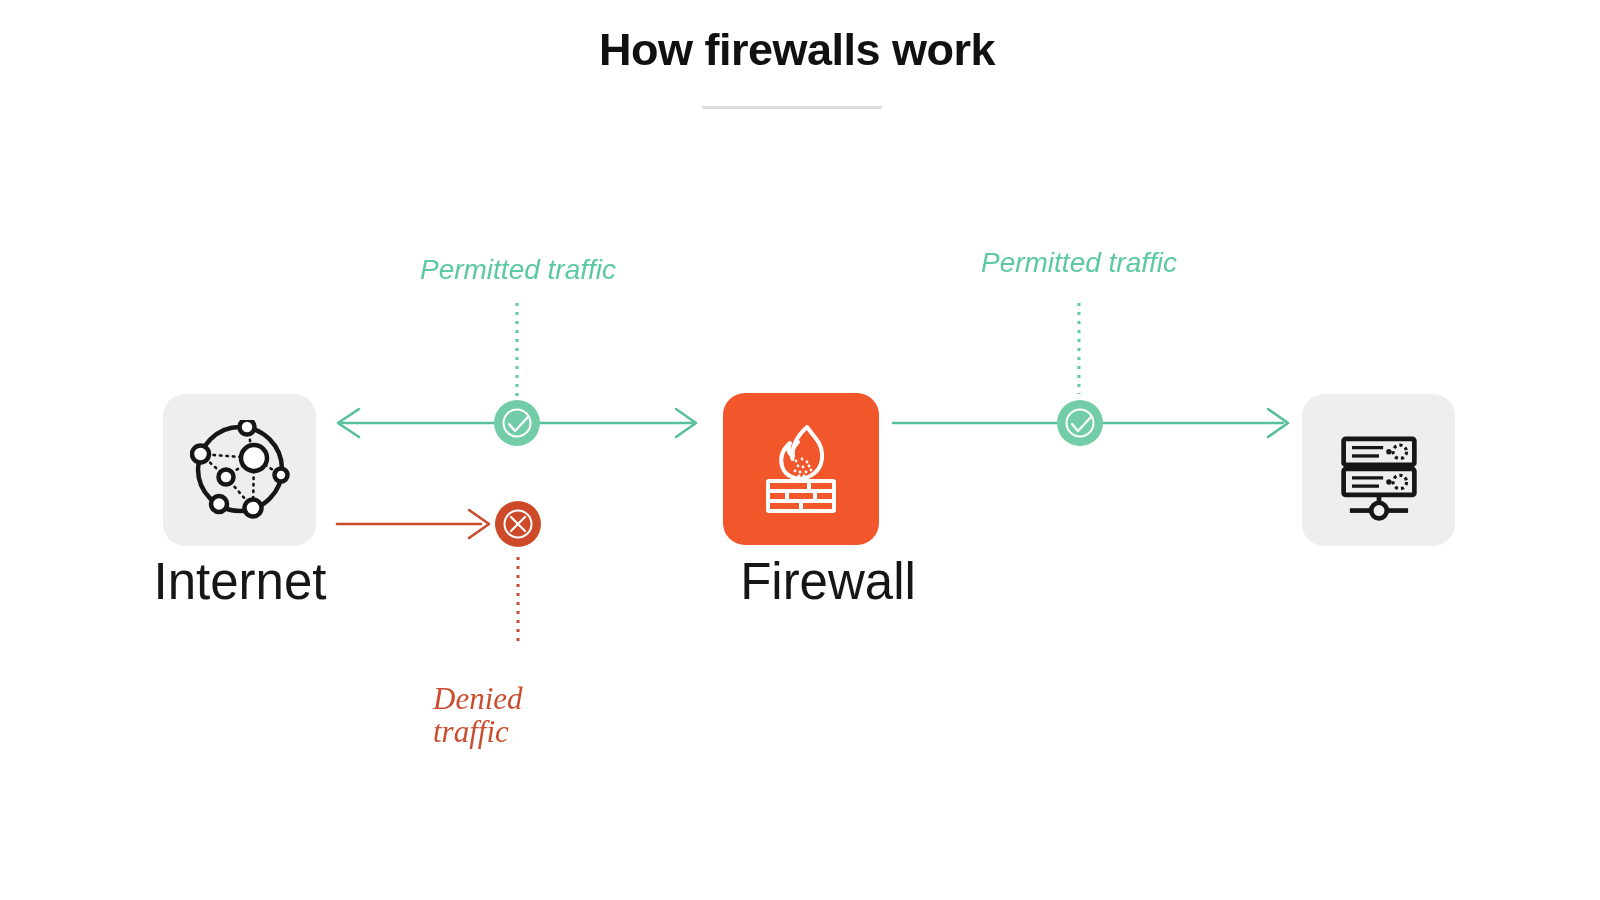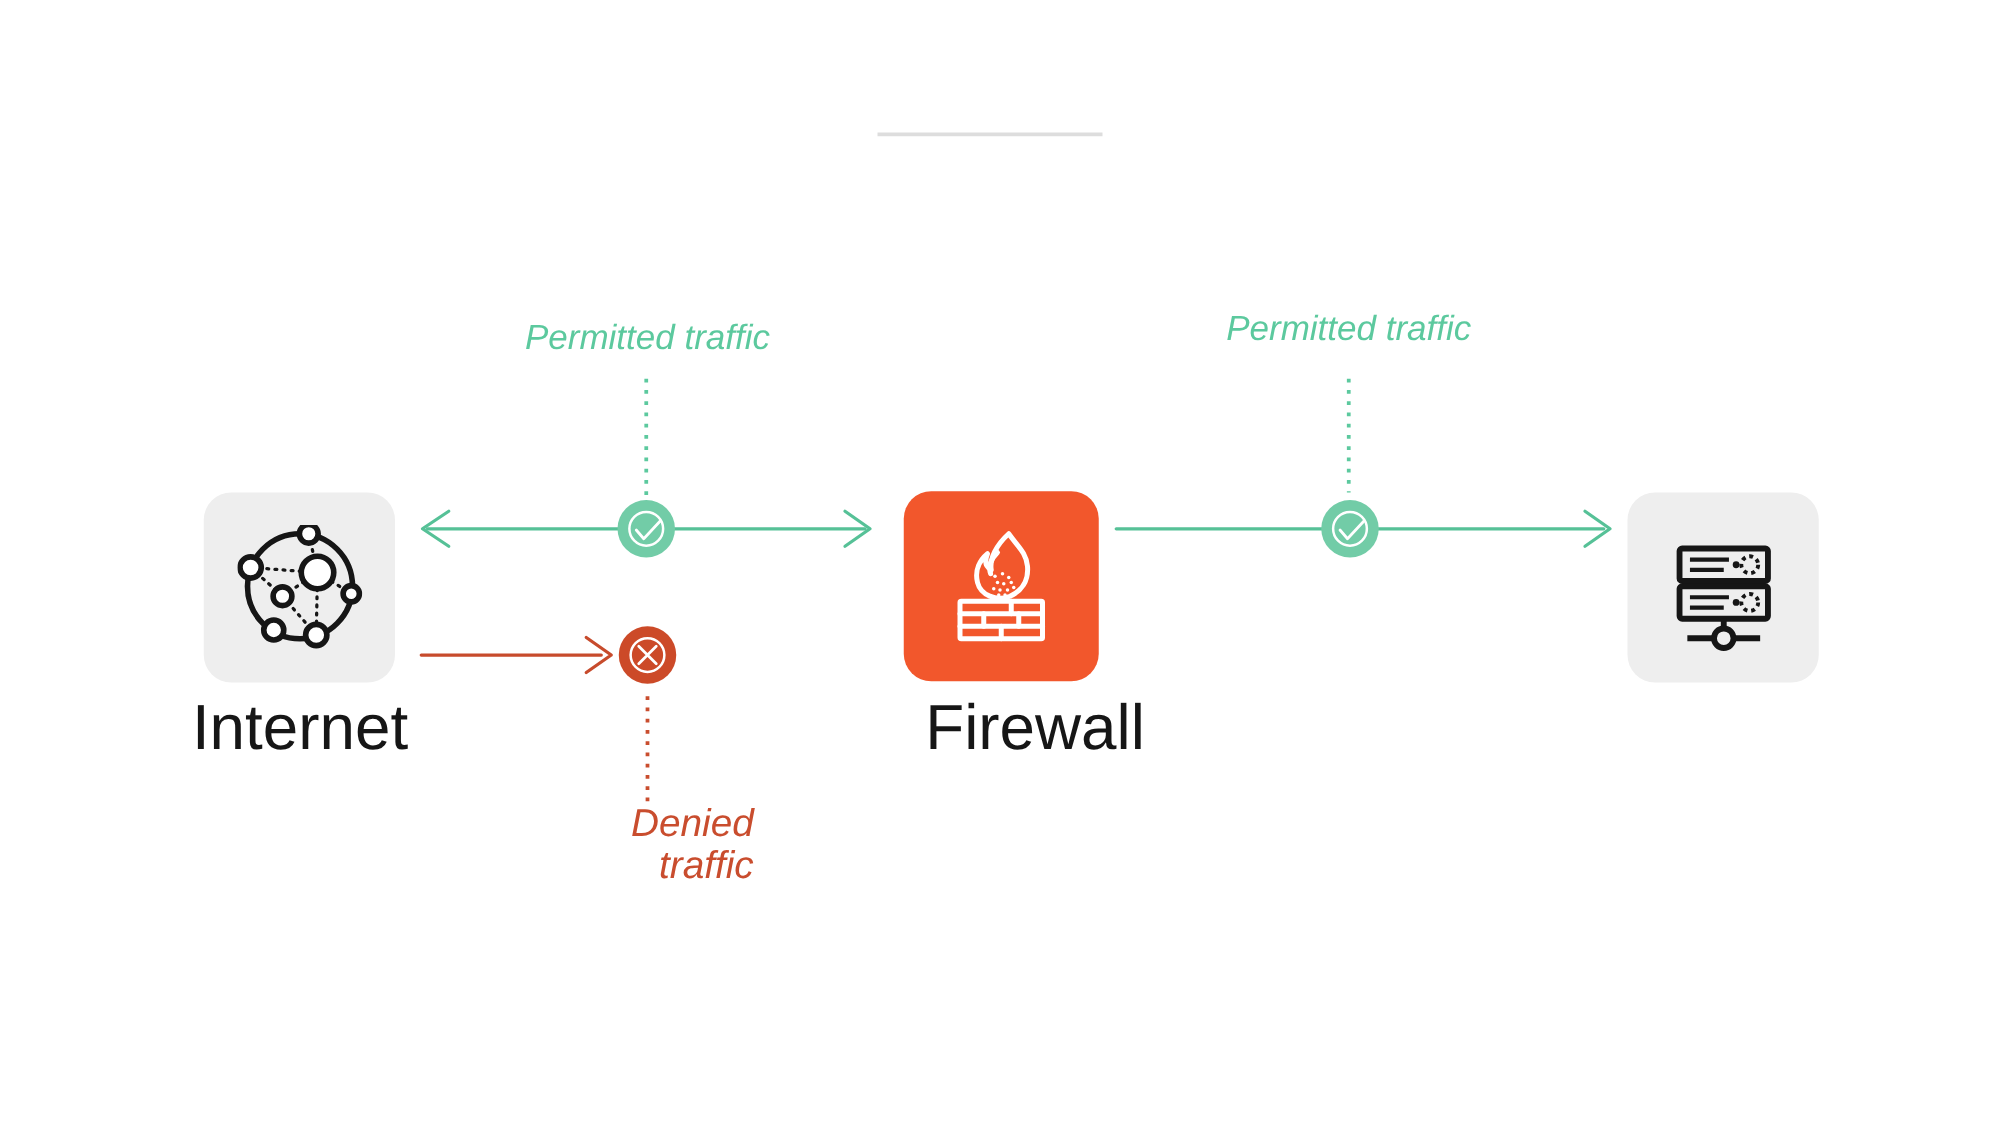--- a/index.html
+++ b/index.html
@@ -32,30 +32,31 @@
     position:absolute;width:153px;height:152px;border-radius:22px;background:var(--node-bg);
     display:flex;align-items:center;justify-content:center;
   }
   .node-box.orange{background:var(--orange);}
   .node-label{
     position:absolute;transform:translateX(-50%);top:552px;
     font-size:51px;font-weight:400;white-space:nowrap;color:var(--ink);
   }
   .flow-label{
     position:absolute;transform:translateX(-50%);
-    font-style:italic;font-size:28px;white-space:nowrap;text-align:right;
+    font-style:italic;font-size:28px;white-space:nowrap;text-align:left;
   }
   .flow-label.green{color:var(--green-text);}
   .flow-label.red{color:var(--red-text);font-size:31px;white-space:normal;width:170px;line-height:1.08;}
 </style>
 </head>
 <body>
 
 <div class="stage">
 
+  <div class="title">How firewalls work</div>
   <div class="underline"></div>
 
   <svg class="layer" width="1600" height="900" viewBox="0 0 1600 900">
 
     <g>
       <path class="gl" d="M342 423 H692"></path>
       <path class="gl" d="M359 409 L338 423 L359 437"></path>
       <path class="gl" d="M676 409 L696 423 L676 437"></path>
       <line class="gdot" x1="517" y1="303" x2="517" y2="396"></line>
       <g>
@@ -170,15 +171,15 @@
       </g>
       <g fill="#161616" stroke="none">
         <circle cx="59.5" cy="32.5" r="2.6"></circle>
         <circle cx="59.5" cy="61.5" r="2.6"></circle>
       </g>
     </svg>
   </div>
 
   <div class="flow-label green" style="left:518px;top:254px;">Permitted traffic</div>
   <div class="flow-label green" style="left:1079px;top:247px;">Permitted traffic</div>
-  <div class="flow-label red" style="left:518px;top:642px;">Denied traffic</div>
+  <div class="flow-label red" style="left:518px;top:682px;font-family:Liberation Serif, serif;">Denied traffic</div>
 
 </div>
 
 </body></html>

